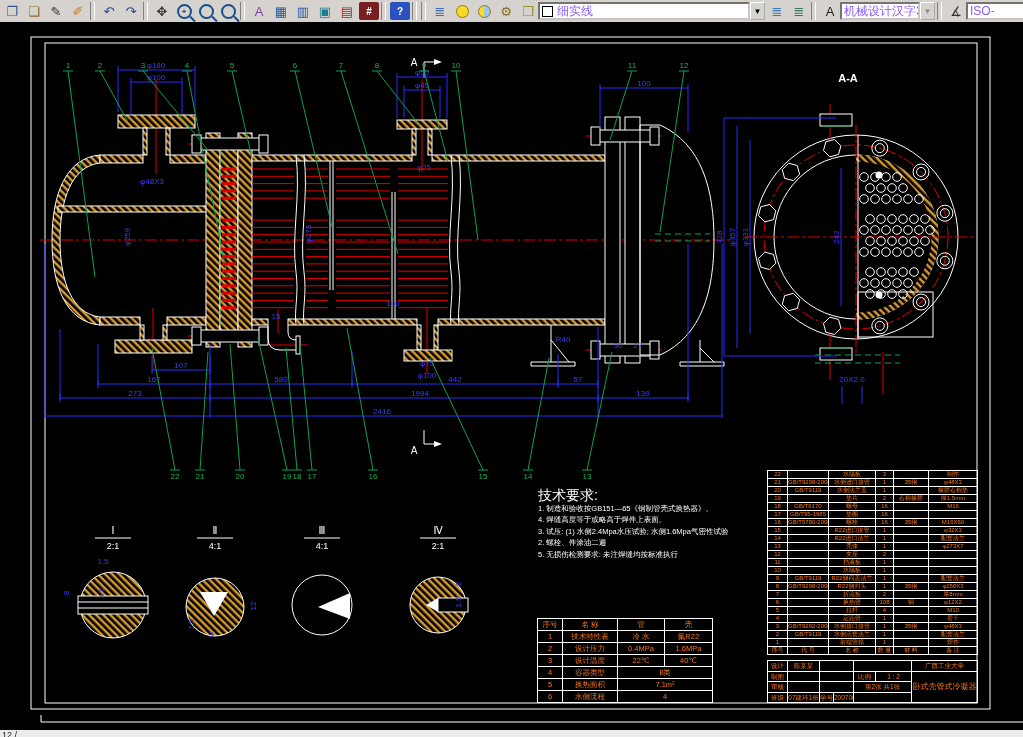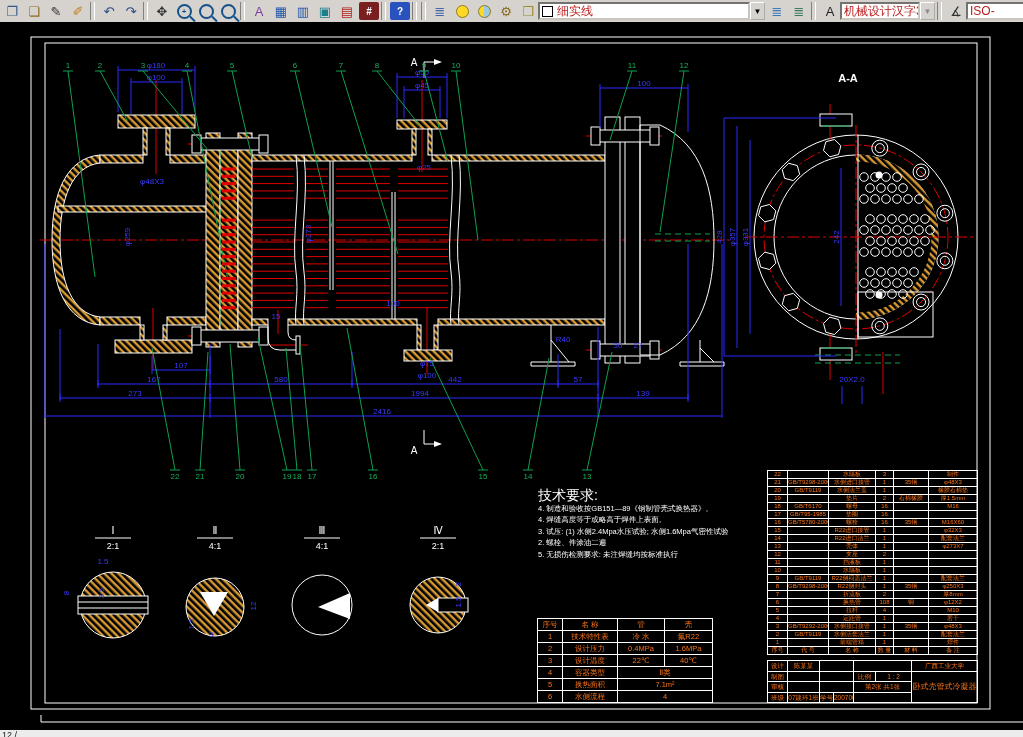--- a/index.html
+++ b/index.html
@@ -11,21 +11,21 @@
     font-size:13px;border:1px solid transparent;box-sizing:border-box;flex:0 0 auto;}
   .tbi.bg{font-size:10px;font-weight:bold;border-radius:2px;}
   .sep{width:3px;height:18px;border-left:1px solid #808080;border-right:1px solid #fff;margin:0 2px;flex:0 0 auto;}
   .mag{position:relative;width:11px;height:11px;border:2px solid #15518c;border-radius:50%;
     display:inline-flex;align-items:center;justify-content:center;font-size:8px;color:#15518c;font-weight:bold;}
   .mag:after{content:"";position:absolute;width:7px;height:2px;background:#15518c;
     transform:rotate(45deg);right:-6px;bottom:-3px;}
   .bulb{width:11px;height:11px;border-radius:50%;background:#ffd824;border:1px solid #8a7a20;}
   .bulb.b2{background:linear-gradient(90deg,#ffd824 50%,#9ec7e0 50%);}
   .combo{height:18px;background:#fff;border:2px inset #c9c6c0;display:inline-flex;align-items:center;
-    font-size:12px;color:#b91c1c;padding:0 2px;box-sizing:border-box;flex:0 0 auto;overflow:hidden;}
+    font-size:12px;color:#8b5cf6;padding:0 2px;box-sizing:border-box;flex:0 0 auto;overflow:hidden;}
   .combo .sw{width:9px;height:9px;border:1px solid #000;background:#fff;margin-right:4px;flex:0 0 auto;}
   .darr{width:15px;height:18px;background:#d6d3ce;border:1px outset #fff;display:inline-flex;
     align-items:center;justify-content:center;font-size:8px;color:#000;box-sizing:border-box;flex:0 0 auto;}
   .darr.dis{color:#8a8a8a;}
   
   #canvas{position:absolute;left:0;top:22px;width:1023px;height:708px;background:#000;overflow:hidden;}
   #cad{position:absolute;left:0;top:0;}
   svg text{font-family:"Liberation Sans","DejaVu Sans",sans-serif;}
   .w{stroke:#fff;fill:none;stroke-width:1;}
   .wb{stroke:#fff;fill:#000;stroke-width:1;}
@@ -548,21 +548,21 @@
       <text x="322" y="512" class="wt" font-size="10" text-anchor="middle">Ⅲ</text>
       <line x1="304" y1="516" x2="340" y2="516" class="w"></line>
       <text x="322" y="527" class="wt" font-size="9" text-anchor="middle">4:1</text>
       <text x="438" y="512" class="wt" font-size="10" text-anchor="middle">Ⅳ</text>
       <line x1="420" y1="516" x2="456" y2="516" class="w"></line>
       <text x="438" y="527" class="wt" font-size="9" text-anchor="middle">2:1</text>
     </svg>
 
 <div id="notes" class="ovl" style="left:538px;top:468px;width:250px;">
   <div class="nt">技术要求:</div>
-<div>4. 制造和验收按GB151—89《钢制管壳式换热器》。</div>
+<div>1. 制造和验收按GB151—65《钢制管壳式换热器》。</div>
       <div>4. 焊缝高度等于或略高于焊件上表面。</div>
       <div>3. 试压: (1) 水侧2.4Mpa水压试验; 水侧1.6Mpa气密性试验</div>
       <div>2. 螺栓、件涂油二遍</div>
       <div>5. 无损伤检测要求: 未注焊缝均按标准执行</div>
     </div>
 
 <table id="techtbl" class="cadtbl" style="left:537px;top:596px;width:175px;height:84px;">
   <colgroup>
         <col style="width:25px">
         <col style="width:55px">

